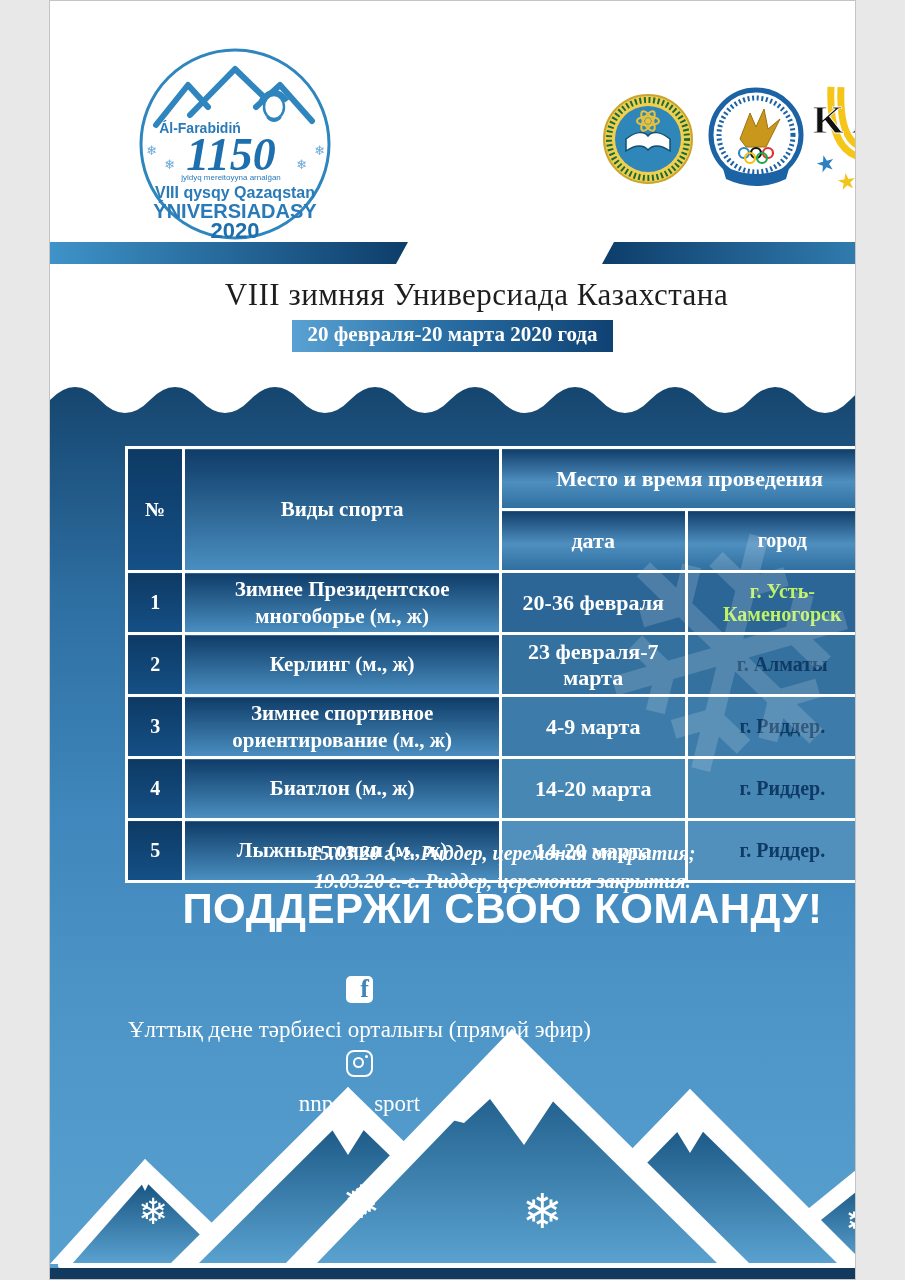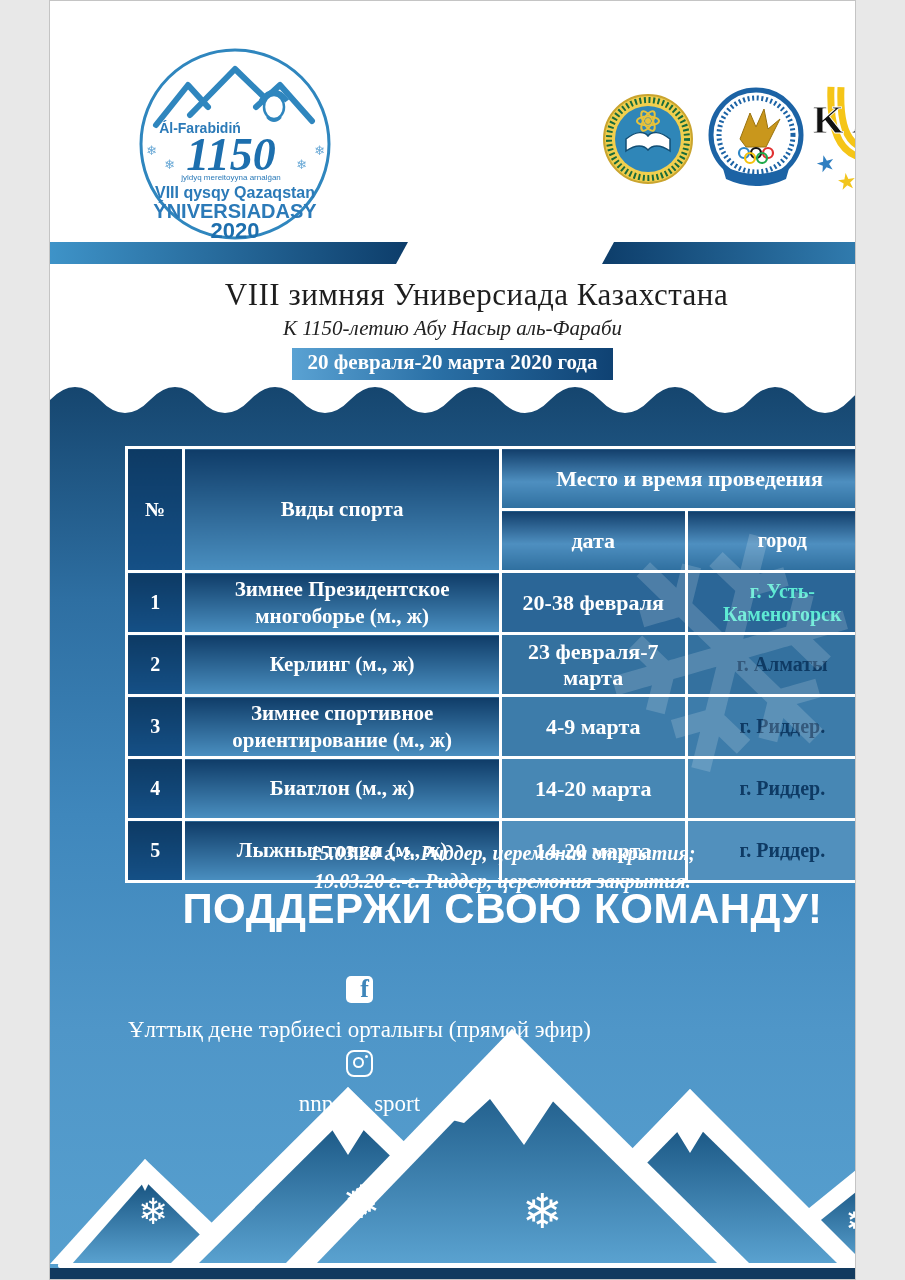--- a/index.html
+++ b/index.html
@@ -37,21 +37,21 @@
   .sched .no{width:47px;font-size:20px;background:linear-gradient(180deg,#0d3a64,#155086);}
   .sched .sport{width:333px;font-size:21px;line-height:1.25;background:linear-gradient(180deg,#0f3c68,#4a8fc0);}
   .sched .date{width:185px;font-size:22px;}
   .sched .city{width:190px;font-size:20px;color:#0e3a64;}
   .sched tr{height:62px;}
   .sched tr.r1 .date,.sched tr.r1 .city{background:#2b6697;}
   .sched tr.r2 .date,.sched tr.r2 .city{background:#34719f;}
   .sched tr.r3 .date,.sched tr.r3 .city{background:#3d7caa;}
   .sched tr.r4 .date,.sched tr.r4 .city{background:#4787b4;}
   .sched tr.r5 .date,.sched tr.r5 .city{background:#5190bd;}
-  .sched tr.r1 .city{color:#5eead4;margin-left:27px;}
+  .sched tr.r1 .city{color:#bef264;margin-left:27px;}
   .watermark-flake{position:absolute;left:540px;top:110px;font-size:330px;line-height:1;
     color:rgba(255,255,255,0.16);transform:rotate(14deg);pointer-events:none;
     font-family:"DejaVu Sans",sans-serif;}
   .watermark-flake::before{content:"\2744";}
   
   .ceremony{position:absolute;left:0;top:455px;width:100%;text-align:center;
     color:#fff;font-weight:bold;font-style:italic;font-size:20px;line-height:1.4;}
   .slogan{position:absolute;left:0;top:501px;width:100%;text-align:center;color:#fff;
     font-family:"Liberation Sans",sans-serif;font-weight:bold;font-size:42px;letter-spacing:0.5px;}
   
@@ -153,21 +153,20 @@
       <text x="49" y="108" fill="#f2c51d" transform="rotate(-8 49 102)">★</text>
       <text x="91" y="108" fill="#199a47" transform="rotate(8 91 102)">★</text>
     </g>
   </svg>
 
   <div class="bar bar-left"></div>
   <div class="bar bar-right"></div>
 
   <div class="headline">
     <div class="title">VIII зимняя Универсиада Казахстана</div>
-    <div class="subtitle">К 1150-летию Абу Насыр аль-Фараби</div>
     <div><span class="date-badge">20 февраля-20 марта 2020 года</span></div>
   </div>
 
   <div class="blue-section">
     <svg class="wave" viewBox="0 0 905 32" preserveAspectRatio="none">
       <path fill="#ffffff" d="M0 16 Q25 -10 50 16 T100 16 T150 16 T200 16 T250 16 T300 16 T350 16 T400 16 T450 16 T500 16 T550 16 T600 16 T650 16 T700 16 T750 16 T800 16 T850 16 T900 16 T950 16 L950 0 L0 0 Z"></path>
     </svg>
 
     <table class="sched">
       <tbody>
@@ -176,21 +175,21 @@
         <th class="sport h-group" rowspan="2">Виды спорта</th>
         <th class="h-group" colspan="2">Место и время проведения</th>
       </tr>
       <tr>
         <th class="h-sub date">дата</th>
         <th class="h-sub city" style="color:#fff">город</th>
       </tr>
       <tr class="r1">
         <td class="no">1</td>
         <td class="sport">Зимнее Президентское многоборье (м., ж)</td>
-        <td class="date">20-38 февраля</td>
+        <td class="date">20-36 февраля</td>
         <td class="city">г. Усть-Каменогорск</td>
       </tr>
       <tr class="r2">
         <td class="no">2</td>
         <td class="sport">Керлинг (м., ж)</td>
         <td class="date">23 февраля-7 марта</td>
         <td class="city">г. Алматы</td>
       </tr>
       <tr class="r3">
         <td class="no">3</td>

